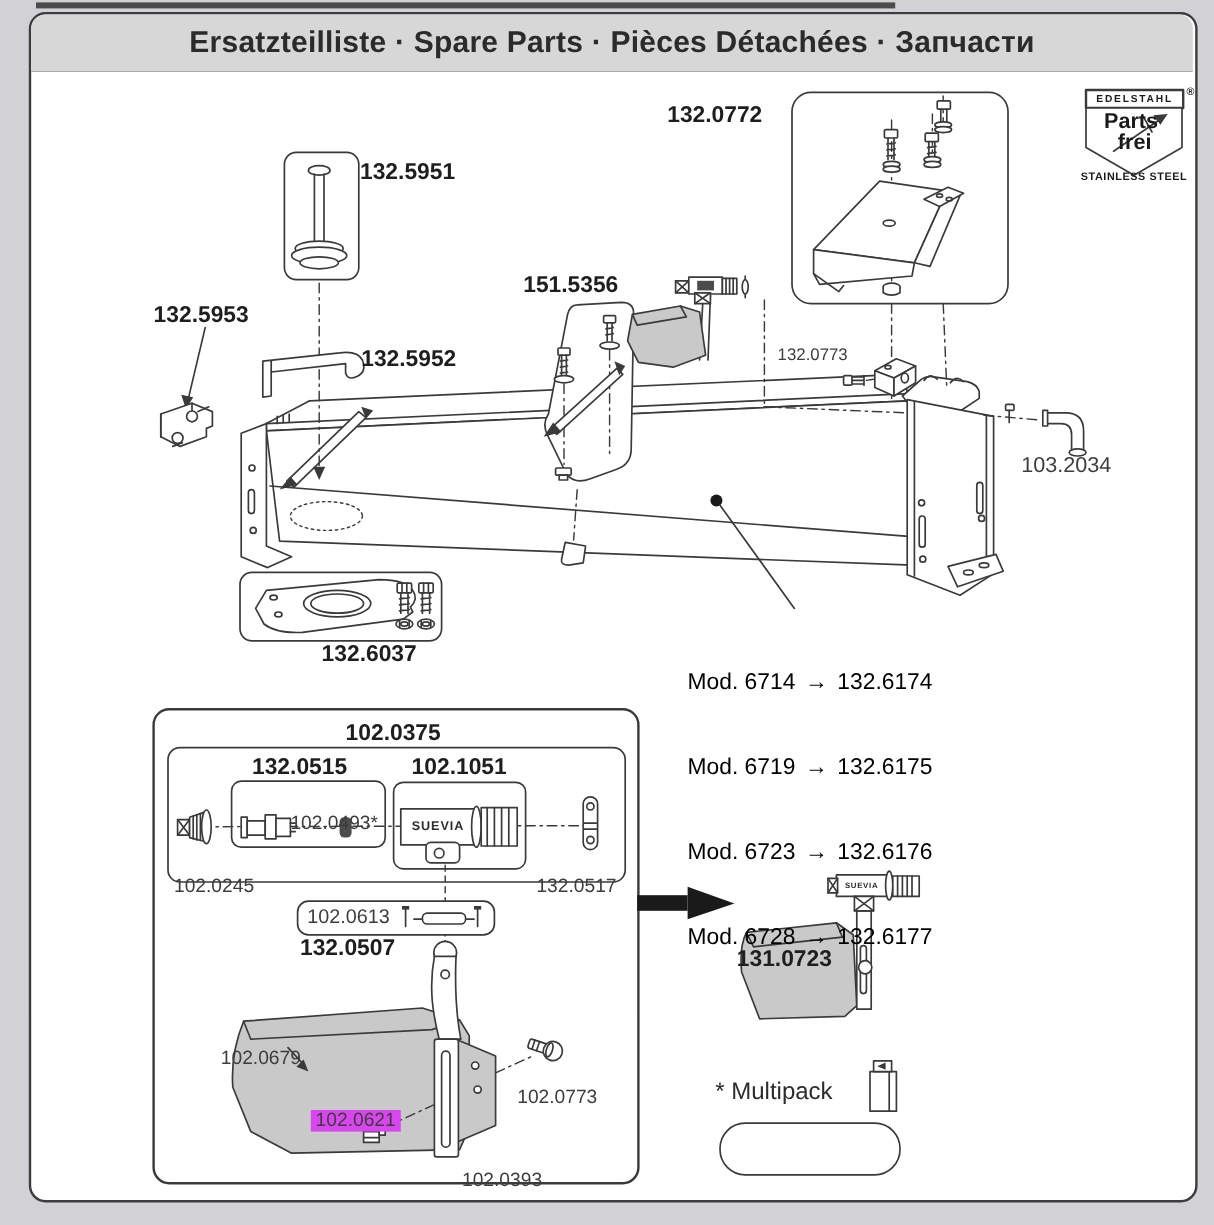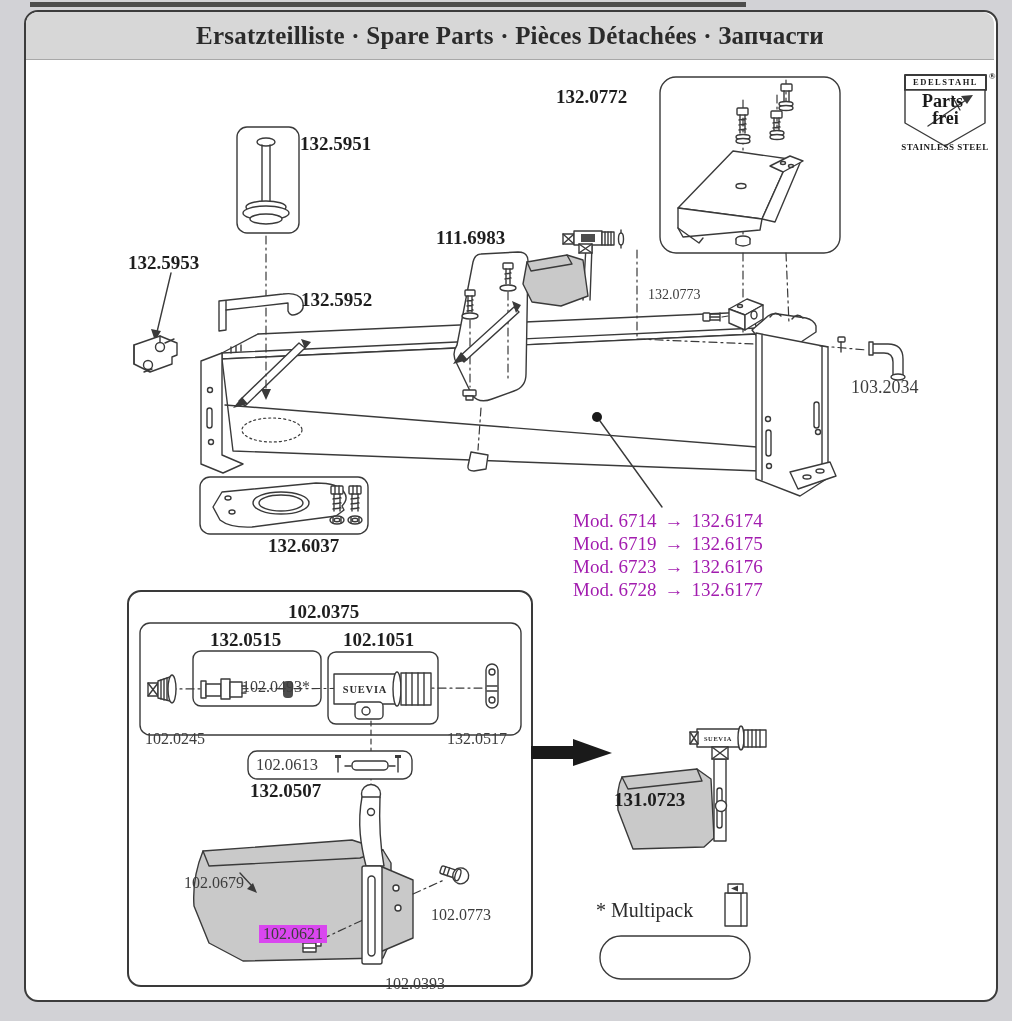--- a/index.html
+++ b/index.html
@@ -1,17 +1,17 @@
 <!DOCTYPE html>
 <html><head>
 <meta charset="utf-8">
 <style>
   html,body{margin:0;padding:0;background:#cfcfd4;}
   .page{position:relative;width:1012px;height:1021px;background:#d2d2d6;overflow:hidden;
-        font-family:Liberation Serif, serif;}
+        font-family:Liberation Sans, sans-serif;}
   .frame{position:absolute;left:24px;top:10px;width:970px;height:988px;background:#ffffff;
          border:2px solid #3c3c3c;border-radius:14px;z-index:0;}
   .header{position:absolute;left:26px;top:12px;width:968px;height:47px;background:#d7d7d7;
           border-radius:12px 12px 0 0;border-bottom:1px solid #a8a8a8;display:flex;
           align-items:center;justify-content:center;z-index:1;}
   .header span{font-size:25px;font-weight:bold;color:#2b2b2b;letter-spacing:0.2px;}
   svg.art{position:absolute;left:0;top:0;z-index:2;}
   svg.art *{stroke:#3a3a3a;fill:none;stroke-width:1.4;stroke-linejoin:round;stroke-linecap:round;}
   svg.art .fw{fill:#ffffff;}
   svg.art .fg{fill:#c9c9c9;}
@@ -21,21 +21,21 @@
   svg.art .dd{stroke-dasharray:8 4 2 4;stroke-width:1.2;}
   svg.art .dsh{stroke-dasharray:5 4;stroke-width:1.2;}
   svg.art .dot{stroke-dasharray:2 3;stroke-width:1.2;}
   svg.art .b2{stroke-width:2;}
   .lbl{position:absolute;z-index:3;white-space:nowrap;font-weight:bold;font-size:19px;color:#1e1e1e;}
   .lbl.s{font-size:19px;}
   .rlbl{position:absolute;z-index:3;white-space:nowrap;font-size:14px;color:#3d3d3d;}
   .rlbl.s{font-size:16px;margin-top:20px;}
   .whitebg{background:#d946ef;padding:0 4px;text-align:right;}
   .mod-block{position:absolute;z-index:3;left:573px;top:509px;}
-  .mod-row{display:flex;align-items:flex-end;font-size:19px;color:#a21caf;line-height:23px;}
+  .mod-row{display:flex;align-items:flex-end;font-size:19px;color:#000000;line-height:23px;margin-top:48px;}
   .mod-arrow{margin:0 8px;}
   .suevia-main{position:absolute;z-index:3;left:334px;top:674px;width:62px;height:30px;display:flex;
                align-items:center;justify-content:center;font-size:10.5px;font-weight:bold;
                letter-spacing:0.8px;color:#2e2e2e;}
   .suevia-small{position:absolute;z-index:3;left:697px;top:729px;width:42px;height:18px;display:flex;
                align-items:center;justify-content:center;font-size:6.5px;font-weight:bold;
                letter-spacing:0.6px;color:#2e2e2e;}
   .pill-text{position:absolute;z-index:3;left:600px;top:936px;width:150px;height:43px;display:flex;
              align-items:center;justify-content:center;font-size:18px;color:#3a3a3a;}
   .box613-text{position:absolute;z-index:3;left:256px;top:755px;font-size:16.5px;color:#3d3d3d;}
@@ -328,21 +328,21 @@
       <path class="fw" stroke-width="2.5" d="M905,90 L985,90 L985,123 L945,146 L905,123 Z"></path>
       <path stroke-width="2" d="M928,126 L966,100"></path>
       <path class="fd" d="M973,95 L961,96 L967,104 Z"></path>
       <path stroke-width="2" d="M952,96 L960,110"></path>
     </g>
   </svg>
 
   <div class="lbl" style="left:300px;top:133px">132.5951</div>
   <div class="lbl" style="left:128px;top:252px">132.5953</div>
   <div class="lbl" style="left:301px;top:289px">132.5952</div>
-  <div class="lbl" style="left:436px;top:227px">111.6983</div>
+  <div class="lbl" style="left:436px;top:227px">151.5356</div>
   <div class="lbl" style="left:556px;top:86px">132.0772</div>
   <div class="rlbl" style="left:648px;top:287px">132.0773</div>
   <div class="rlbl" style="left:851px;top:377px;font-size:18px">103.2034</div>
   <div class="lbl" style="left:268px;top:535px">132.6037</div>
 
   <div class="mod-block">
     <div class="mod-row">
       <span>Mod. 6714</span>
       <span class="mod-arrow">→</span>
       <span>132.6174</span>

